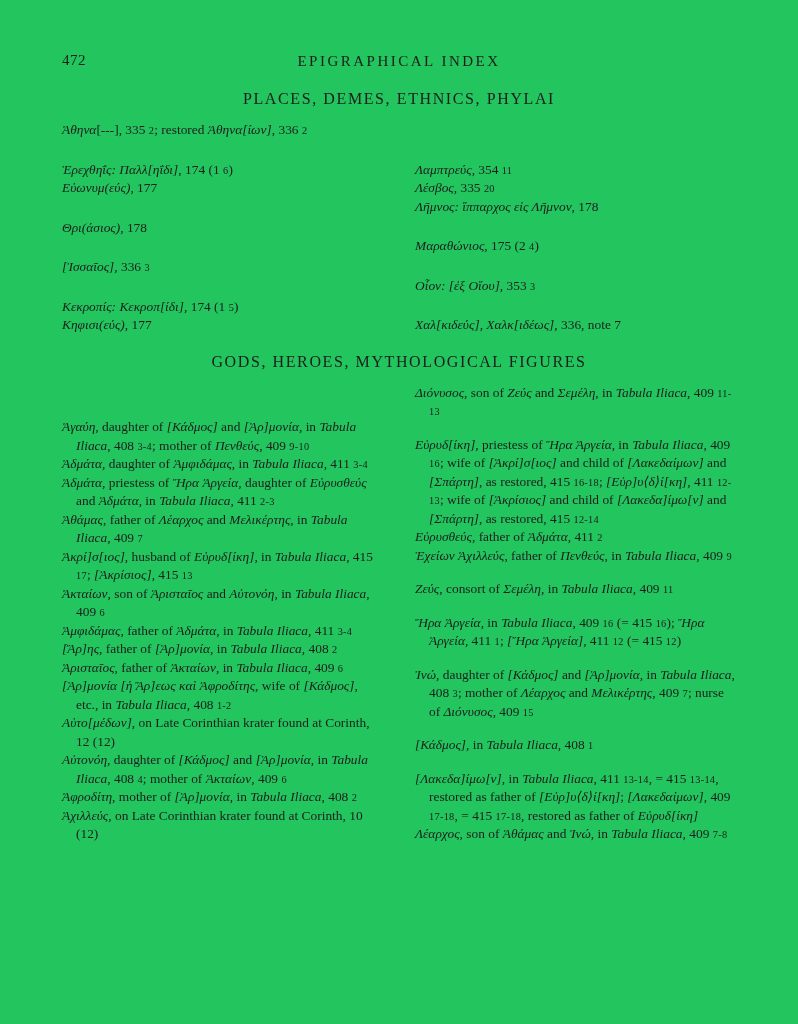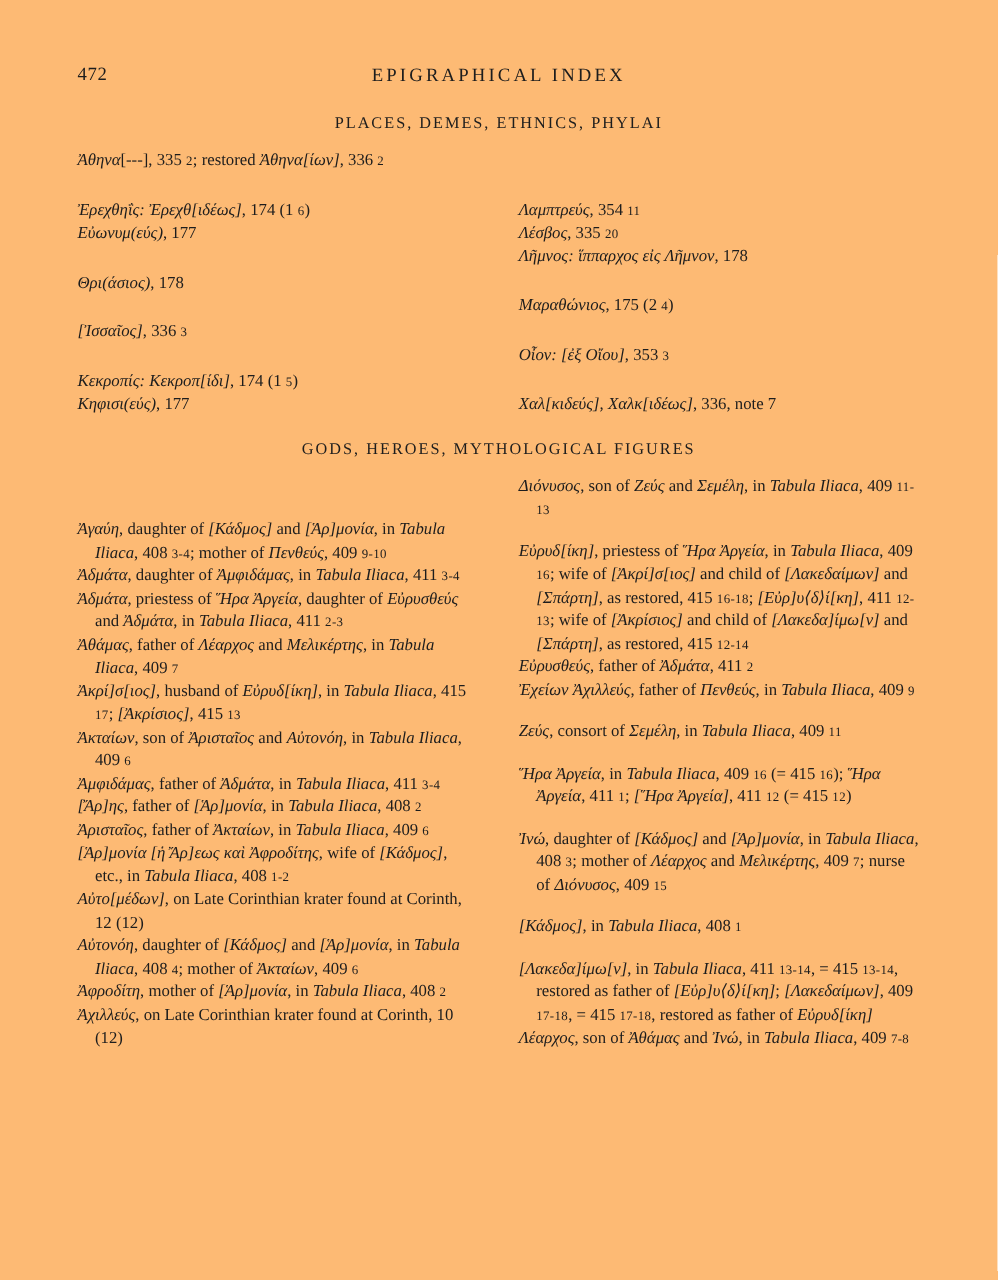--- a/index.html
+++ b/index.html
@@ -6,21 +6,21 @@
   html, body { background: #fdfdfb; }
   body {
     font-family: "Liberation Serif", "DejaVu Serif", serif;
     color: #1d1d1d;
   }
   .page {
     position: relative;
     width: 798px;
     height: 1024px;
     margin: 0 auto;
-    background: #fdba74;
+    background: #22c55e;
     padding: 52px 62px 30px 62px;
     overflow: hidden;
   }
   .page-header {
     position: relative;
     text-align: center;
     height: 22px;
   }
   .page-number {
     position: absolute;
@@ -31,21 +31,21 @@
   }
   .page-title {
     display: inline;
     font-size: 15px;
     font-weight: 400;
     letter-spacing: 2.5px;
     white-space: nowrap;
   }
   .section-heading {
     text-align: center;
-    font-size: 13px;
+    font-size: 16px;
     font-weight: 400;
     letter-spacing: 1.6px;
     margin: 16px 0 13px 0;
   }
   .columns + .section-heading { margin-top: 18px; }
   .columns {
     display: flex;
     gap: 32px;
     align-items: flex-end;
   }
@@ -74,21 +74,21 @@
     <h1 class="page-title">EPIGRAPHICAL INDEX</h1>
   </header>
   <div id="sections">
       <h2 class="section-heading">PLACES, DEMES, ETHNICS, PHYLAI</h2>
       <div class="columns section-0">
         <div class="column left">
           <div class="entry-group">
             <p class="entry"><i>Ἀθηνα</i>[---], 335 <span class="ln">2</span>; restored <i>Ἀθηνα[ίων]</i>, 336 <span class="ln">2</span></p>
           </div>
           <div class="entry-group">
-            <p class="entry"><i>Ἐρεχθηΐς: Ἐρεχθ[ιδέως]</i>, 174 (1 <span class="ln">6</span>)</p>
+            <p class="entry"><i>Ἐρεχθηΐς: Παλλ[ηΐδι]</i>, 174 (1 <span class="ln">6</span>)</p>
             <p class="entry"><i>Εὐωνυμ(εύς)</i>, 177</p>
           </div>
           <div class="entry-group">
             <p class="entry"><i>Θρι(άσιος)</i>, 178</p>
           </div>
           <div class="entry-group">
             <p class="entry"><i>[Ἰσσαῖος]</i>, 336 <span class="ln">3</span></p>
           </div>
           <div class="entry-group">
             <p class="entry"><i>Κεκροπίς: Κεκροπ[ίδι]</i>, 174 (1 <span class="ln">5</span>)</p>

